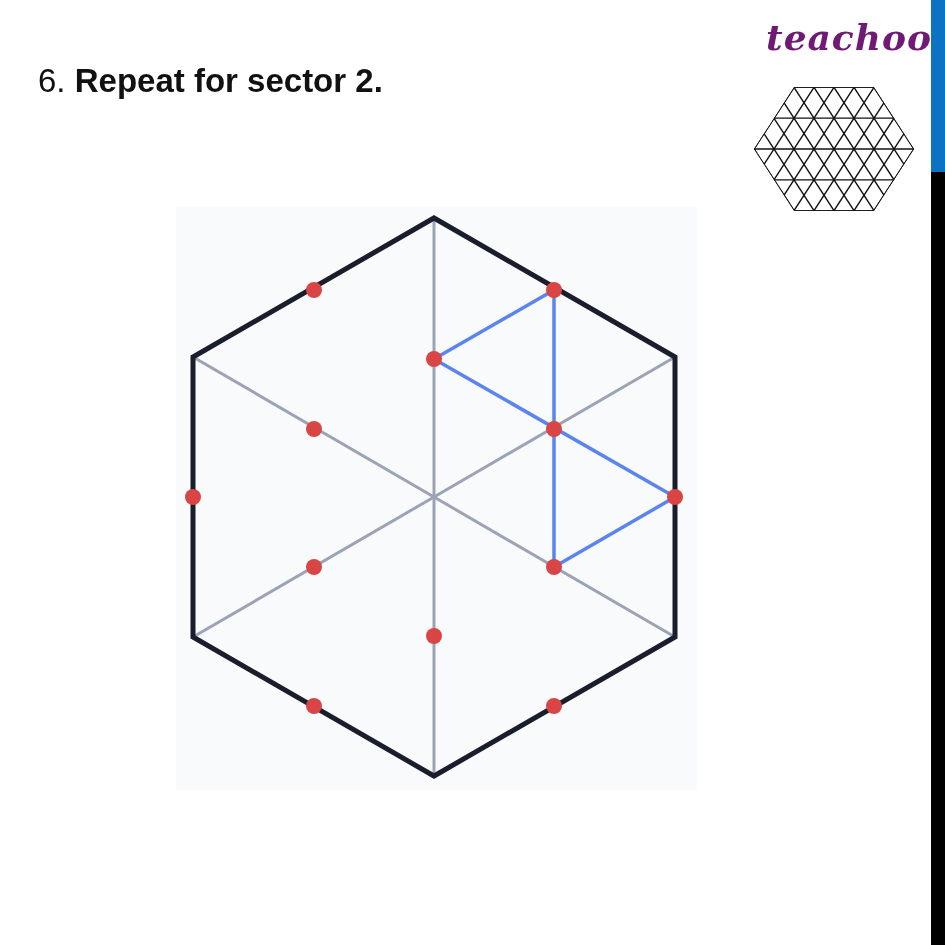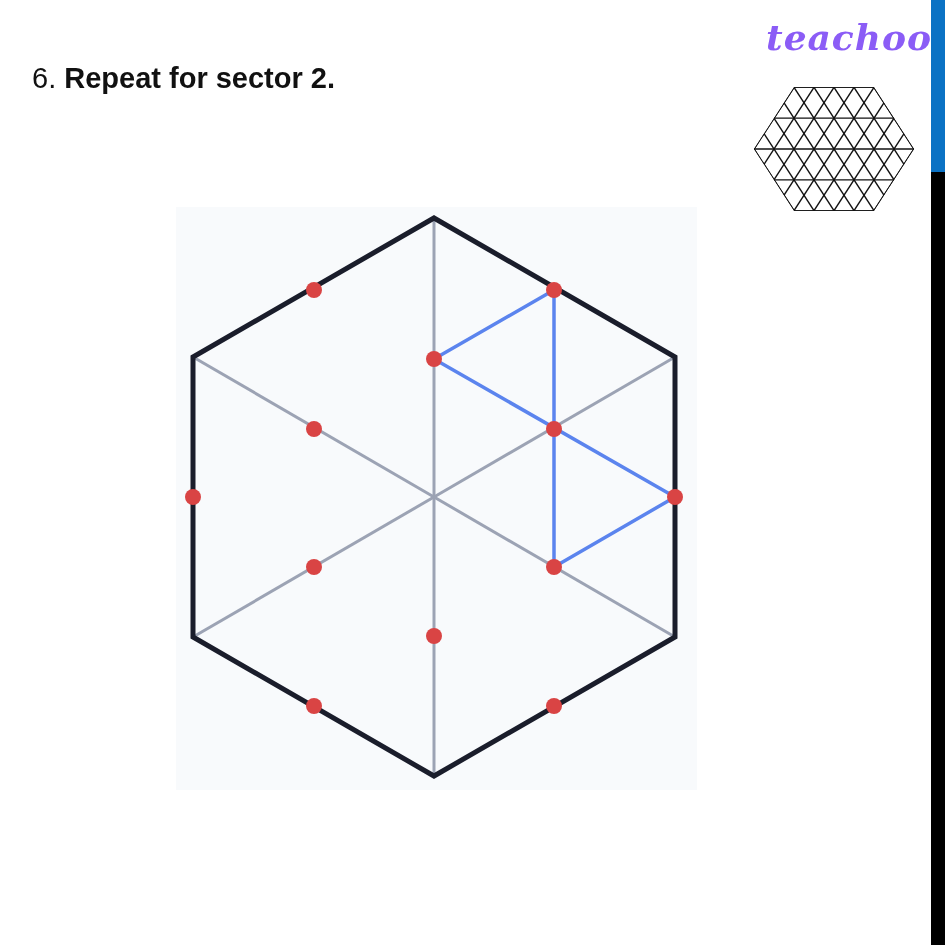--- a/index.html
+++ b/index.html
@@ -2,31 +2,31 @@
 <html><head>
   <meta charset="utf-8">
   <style>
     html, body { margin: 0; padding: 0; }
     body {
       width: 945px; height: 945px; position: relative; overflow: hidden;
       background: #ffffff;
       font-family: "Liberation Sans", sans-serif;
     }
     .step-title {
-      position: absolute; left: 32px; top: 62px;
-      font-size: 29px; color: #111111; white-space: nowrap;
+      position: absolute; left: 38px; top: 62px;
+      font-size: 33px; color: #111111; white-space: nowrap;
       font-family: "Liberation Sans", sans-serif;
     }
     .step-title .num { font-weight: normal; }
     .step-title .txt { font-weight: bold; }
     .brand {
       position: absolute; left: 766px; top: 16px;
       font-family: "DejaVu Serif", serif;
       font-style: italic; font-weight: bold;
-      font-size: 36px; letter-spacing: 1px; color: #8b5cf6;
+      font-size: 36px; letter-spacing: 1px; color: #701a75;
     }
     .logo {
       position: absolute; left: 752px; top: 78px; width: 164px; height: 142px;
     }
     .side-bar-blue {
       position: absolute; left: 931px; top: 0; width: 14px; height: 172px;
       background: #0b72c4;
     }
     .side-bar-black {
       position: absolute; left: 931px; top: 172px; width: 14px; height: 773px;

